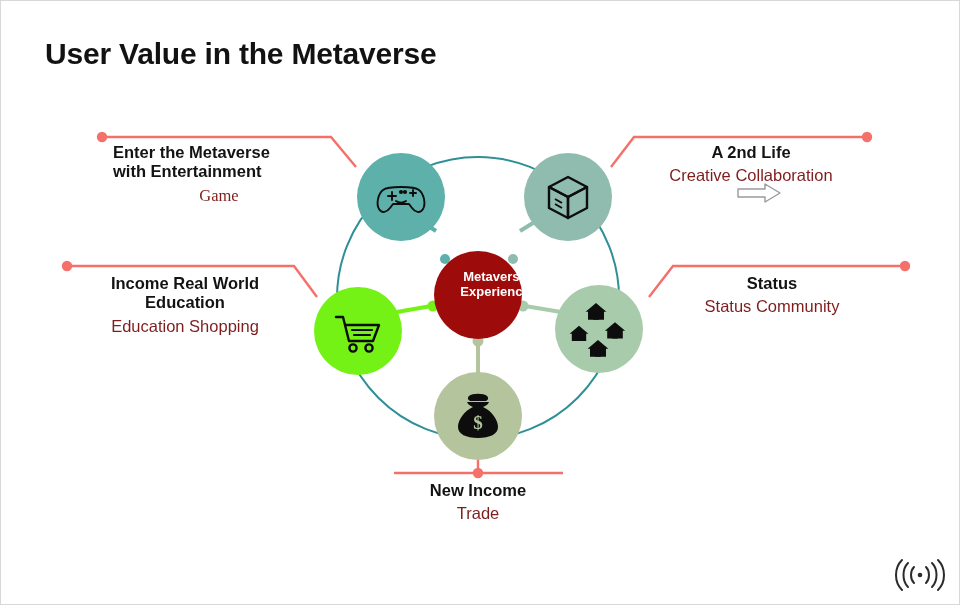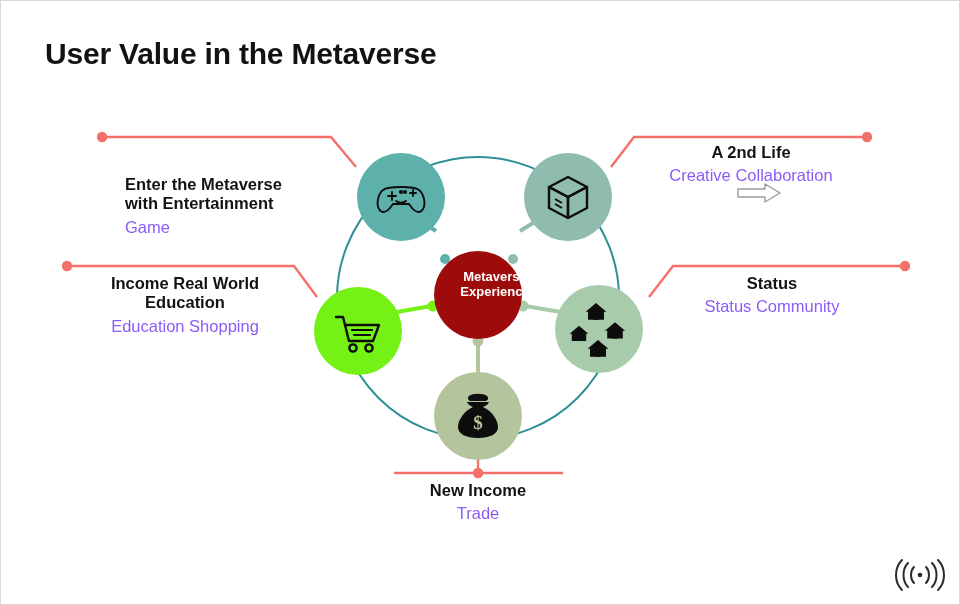--- a/index.html
+++ b/index.html
@@ -50,29 +50,29 @@
   }
   .label-title {
     font-size: 16.5px;
     font-weight: bold;
     color: #131313;
     margin: 0;
   }
   .label-sub {
     font-size: 16.5px;
     font-weight: normal;
-    color: #8b5cf6;
+    color: #7f1d1d;
     margin: 4px 0 0 0;
   }
   .lb-left   { text-align: center; }
   .lb-right  { text-align: center; }
   .lb-bottom { text-align: center; }
 
-  #label-entertainment { left: 124px; top: 142px; width: 212px; text-align: left; margin-top: 32px; }
-  #label-entertainment .label-sub { text-align: left; }
+  #label-entertainment { left: 112px; top: 142px; width: 212px; text-align: left; }
+  #label-entertainment .label-sub { text-align: center; font-family: Liberation Serif, serif; }
   #label-secondlife    { left: 630px; top: 142px; width: 240px; }
   #label-education     { left: 76px;  top: 273px; width: 216px; }
   #label-influence     { left: 648px; top: 273px; width: 246px; }
   #label-income        { left: 382px; top: 480px; width: 190px; }
 
   
   #hub-text {
     position: absolute;
     left: 446px;
     top: 268px;

